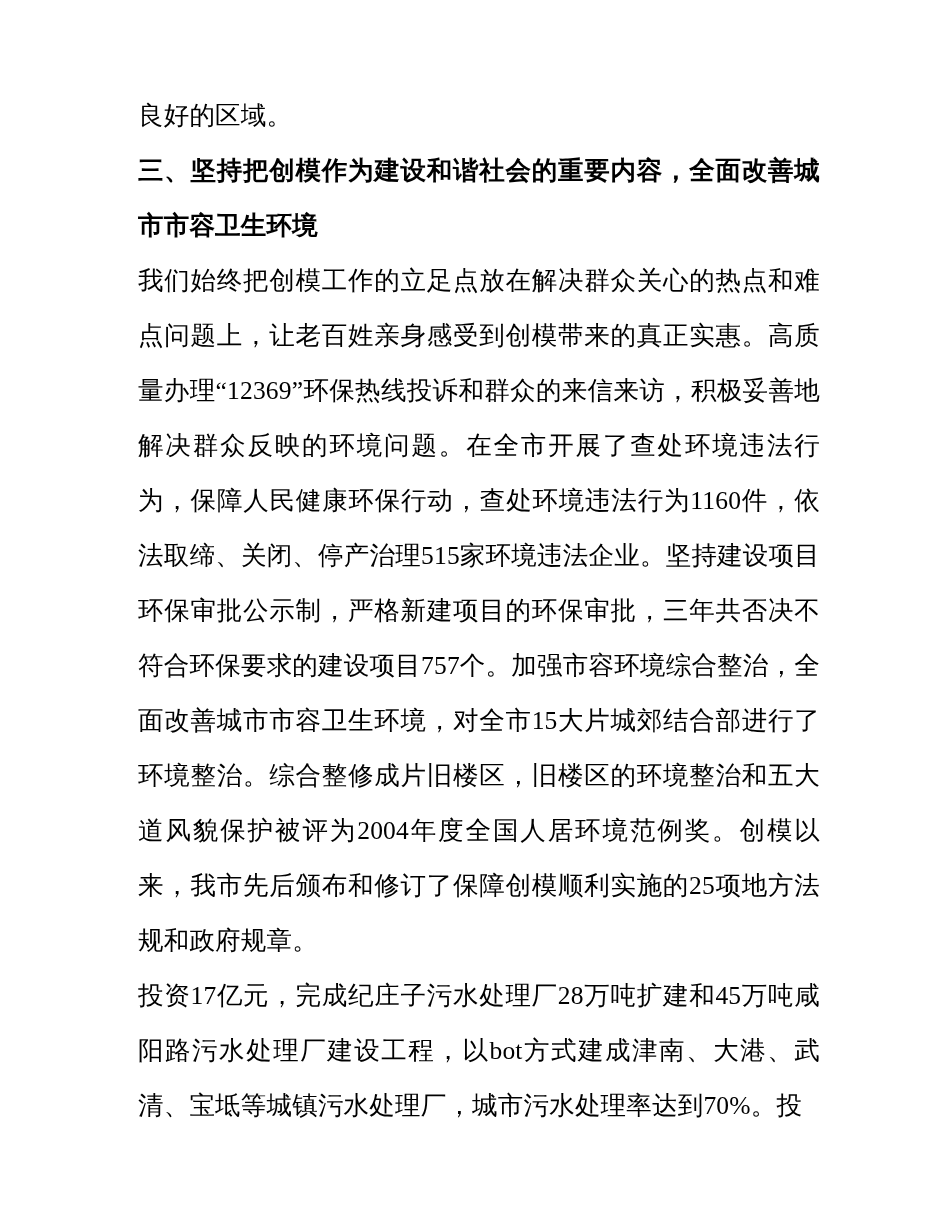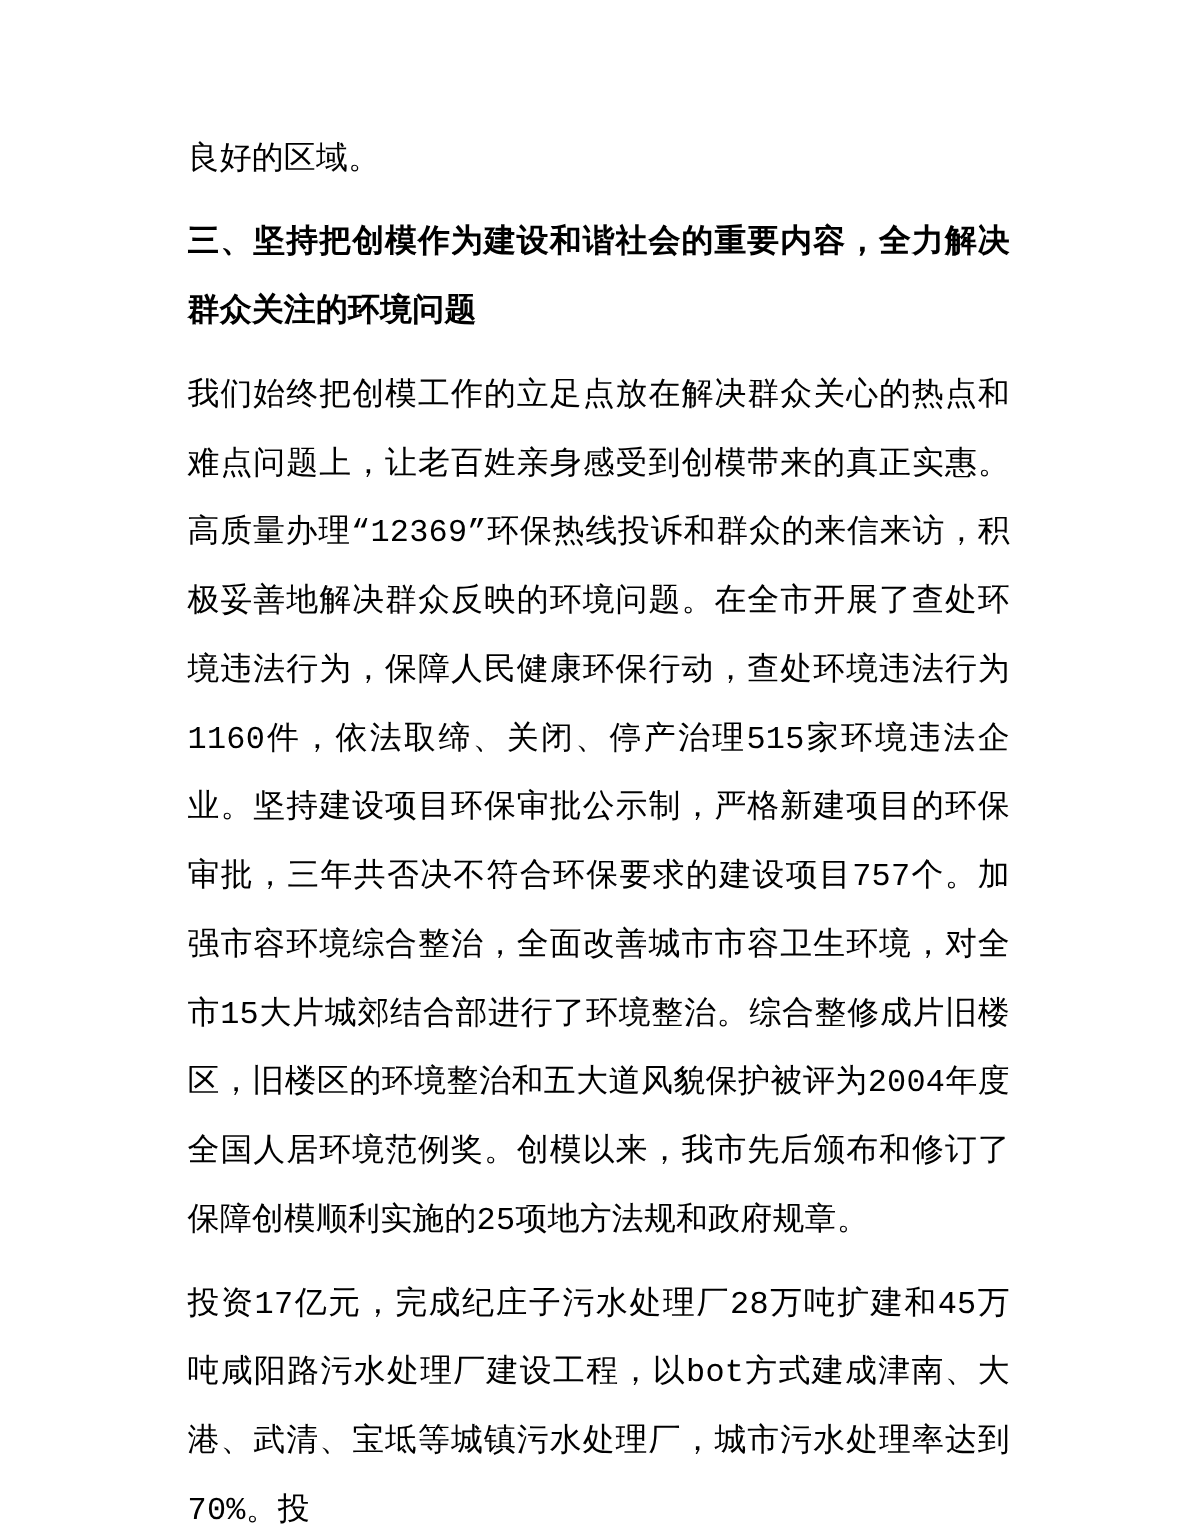--- a/index.html
+++ b/index.html
@@ -22,38 +22,37 @@
     background: #ffffff;
   }
   .doc-body {
     font-size: 25.5px;
     line-height: 55px;
     letter-spacing: 0.2px;
     text-align: justify;
     text-justify: inter-ideograph;
   }
   .para {
-    margin: 12px;
+    margin: 0;
     text-indent: 0;
     white-space: normal;
-    font-family: Liberation Mono, monospace;
   }
   .para + .para {
     margin-top: 0px;
   }
   .heading {
     font-weight: bold;
   }
   .para-body {
     font-weight: normal;
   }
 </style>
 </head>
 <body>
 
 <div class="page">
   <div class="doc-body">
     <p class="para para-body">良好的区域。</p>
-    <p class="para heading">三、坚持把创模作为建设和谐社会的重要内容，全力解决群众关注的环境问题</p>
+    <p class="para heading">三、坚持把创模作为建设和谐社会的重要内容，全面改善城市市容卫生环境</p>
     <p class="para para-body">我们始终把创模工作的立足点放在解决群众关心的热点和难点问题上，让老百姓亲身感受到创模带来的真正实惠。高质量办理“12369”环保热线投诉和群众的来信来访，积极妥善地解决群众反映的环境问题。在全市开展了查处环境违法行为，保障人民健康环保行动，查处环境违法行为1160件，依法取缔、关闭、停产治理515家环境违法企业。坚持建设项目环保审批公示制，严格新建项目的环保审批，三年共否决不符合环保要求的建设项目757个。加强市容环境综合整治，全面改善城市市容卫生环境，对全市15大片城郊结合部进行了环境整治。综合整修成片旧楼区，旧楼区的环境整治和五大道风貌保护被评为2004年度全国人居环境范例奖。创模以来，我市先后颁布和修订了保障创模顺利实施的25项地方法规和政府规章。</p>
     <p class="para para-body">投资17亿元，完成纪庄子污水处理厂28万吨扩建和45万吨咸阳路污水处理厂建设工程，以bot方式建成津南、大港、武清、宝坻等城镇污水处理厂，城市污水处理率达到70%。投</p>
   </div>
 </div>
 
 </body></html>

